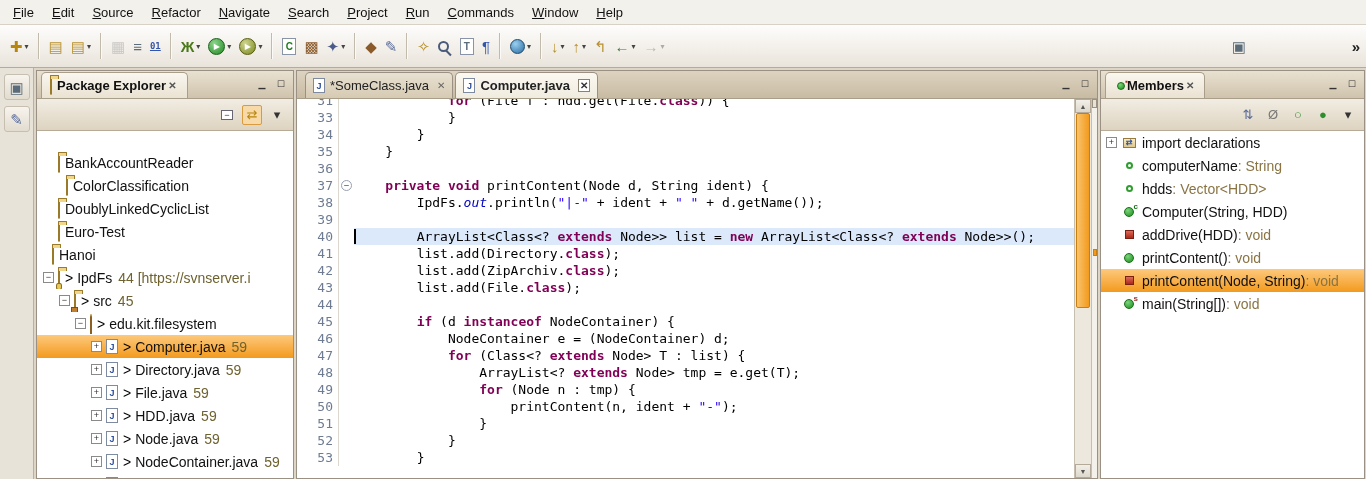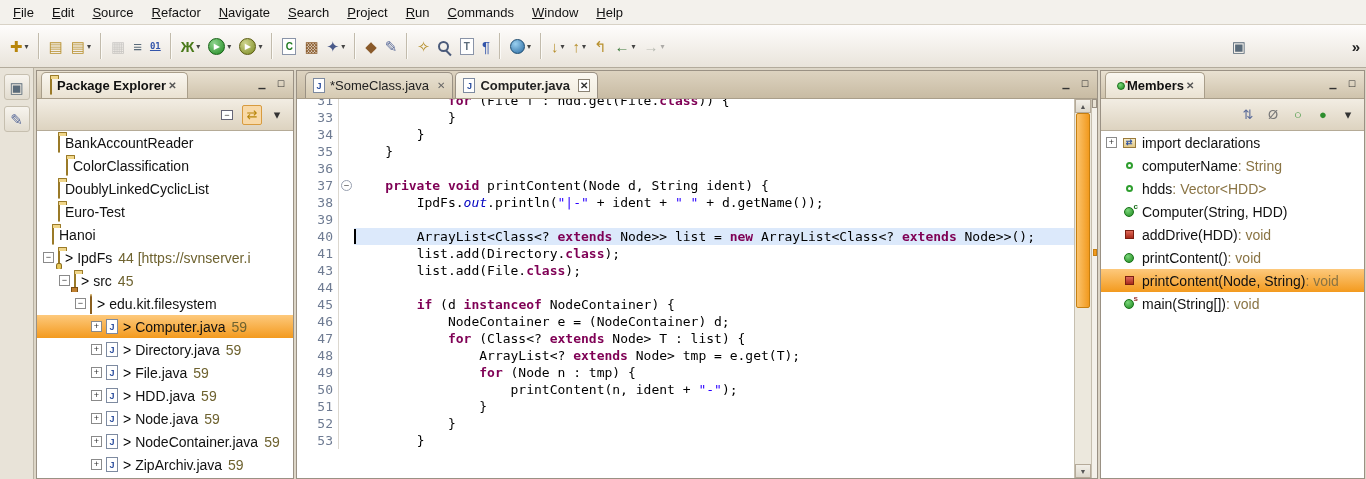--- a/index.html
+++ b/index.html
@@ -248,21 +248,21 @@
       </span>
     </div>
     <div class="vtoolbar">
         <span class="vicon">
           <span class="vi-box">−</span>
         </span>
         <span class="vicon pressed" style="color: rgb(184, 134, 11);">⇄</span>
         <span class="vicon" style="color: rgb(51, 51, 51);">▾</span>
       </div>
     <div class="tree">
-        <div class="trow" style="padding-left: 6px;">
+        <div class="trow" style="padding-left: 6px; margin-top: 20px;">
           <span class="expspace"></span>
           <span class="tico"><span class="t-folder"></span></span>
           <span class="tlabel">BankAccountReader</span>
         </div>
         <div class="trow" style="padding-left: 14px;">
           <span class="expspace"></span>
           <span class="tico"><span class="t-folder"></span></span>
           <span class="tlabel">ColorClassification</span>
         </div>
         <div class="trow" style="padding-left: 6px;">
@@ -443,20 +443,26 @@
               <span class="c-code cur"><span class="caret"></span><span class="tk-p">		ArrayList&lt;Class&lt;? </span><span class="tk-k">extends</span><span class="tk-p"> Node&gt;&gt; list = </span><span class="tk-k">new</span><span class="tk-p"> ArrayList&lt;Class&lt;? </span><span class="tk-k">extends</span><span class="tk-p"> Node&gt;&gt;();</span></span>
             </div>
             <div class="crow">
               <span class="c-ann"></span>
               <span class="c-num">41</span>
               <span class="c-fold"></span>
               <span class="c-code"><span class="tk-p">		list.add(Directory.</span><span class="tk-k">class</span><span class="tk-p">);</span></span>
             </div>
             <div class="crow">
               <span class="c-ann"></span>
+              <span class="c-num">42</span>
+              <span class="c-fold"></span>
+              <span class="c-code"><span class="tk-p">		list.add(ZipArchiv.</span><span class="tk-k">class</span><span class="tk-p">);</span></span>
+            </div>
+            <div class="crow">
+              <span class="c-ann"></span>
               <span class="c-num">43</span>
               <span class="c-fold"></span>
               <span class="c-code"><span class="tk-p">		list.add(File.</span><span class="tk-k">class</span><span class="tk-p">);</span></span>
             </div>
             <div class="crow">
               <span class="c-ann"></span>
               <span class="c-num">44</span>
               <span class="c-fold"></span>
               <span class="c-code"></span>
             </div>

